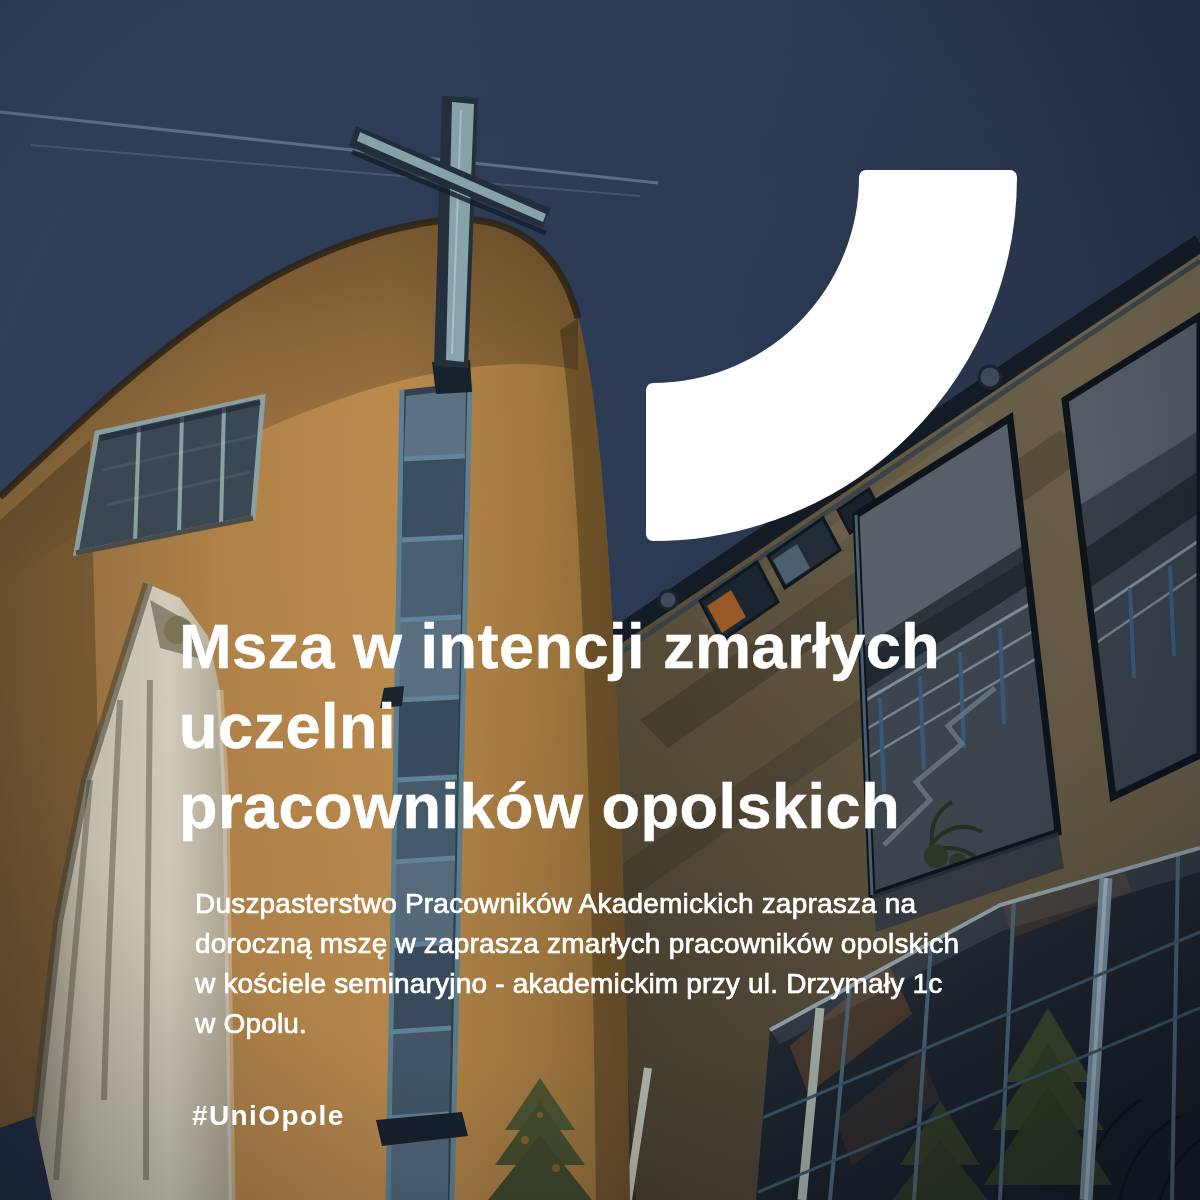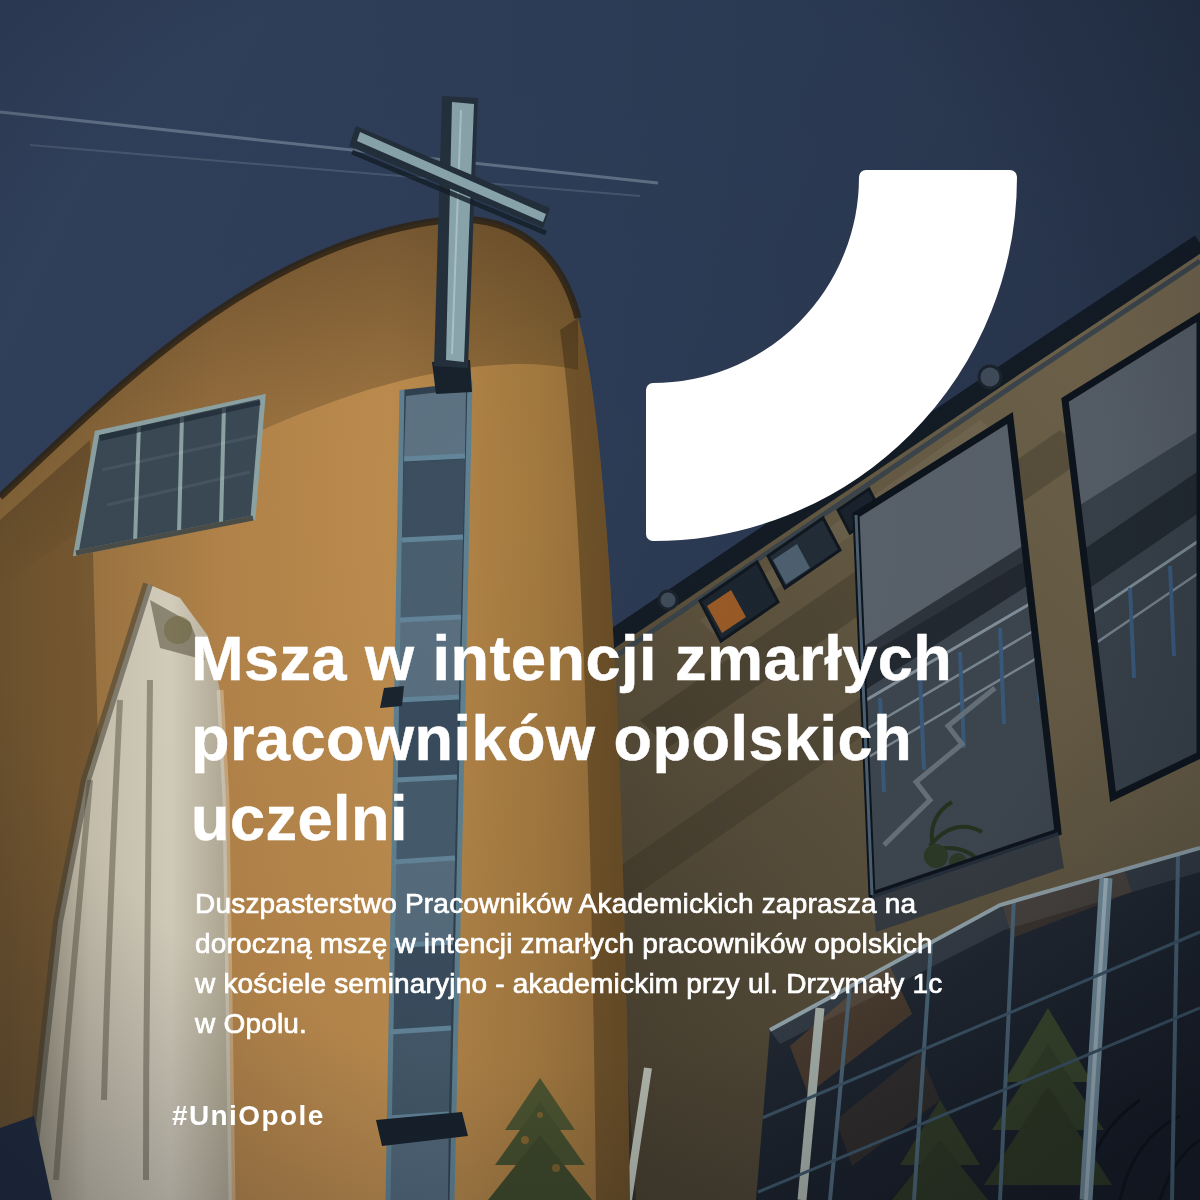--- a/index.html
+++ b/index.html
@@ -13,21 +13,21 @@
     position:absolute;left:179px;top:606px;width:960px;
     color:#ffffff;font-size:63px;font-weight:700;line-height:80px;
     letter-spacing:0.5px;-webkit-text-stroke:0.5px #ffffff;
   }
   .bodytext{
     position:absolute;left:195px;top:884px;width:980px;
     color:#ffffff;font-size:28px;font-weight:400;line-height:40px;
     letter-spacing:0.2px;-webkit-text-stroke:0.7px #ffffff;
   }
   .hashtag{
-    position:absolute;left:172px;top:1096px;
+    position:absolute;left:192px;top:1096px;
     color:#ffffff;font-size:28px;font-weight:700;line-height:40px;
     letter-spacing:1.4px;
   }
   .hl,.bl{display:block;white-space:pre;}
 </style>
 </head>
 <body>
 
 <div class="poster">
 
@@ -228,27 +228,27 @@
       <circle cx="540" cy="1115" r="3" fill="rgba(190,120,45,0.45)"></circle>
     </g>
 
     <rect x="0" y="0" width="1200" height="1200" fill="url(#vig)"></rect>
   </svg>
 
   <svg class="logo-arc" viewBox="0 0 1200 1200" aria-hidden="true">
     <path d="M1010,177 A357,357 0 0 1 653,534 L653,390 A213,213 0 0 0 866,177 Z" fill="#ffffff" stroke="#ffffff" stroke-width="14" stroke-linejoin="round"></path>
   </svg>
 
-  <h1 class="heading" style="margin:12px;">
+  <h1 class="heading" style="margin:0;">
     <span class="hl">Msza w intencji zmarłych</span>
+    <span class="hl">uczelni</span>
     <span class="hl">pracowników opolskich</span>
-    <span class="hl">uczelni</span>
   </h1>
 
   <div class="bodytext">
     <span class="bl">Duszpasterstwo Pracowników Akademickich zaprasza na</span>
-    <span class="bl">doroczną mszę w intencji zmarłych pracowników opolskich</span>
+    <span class="bl">doroczną mszę w zaprasza zmarłych pracowników opolskich</span>
     <span class="bl">w kościele seminaryjno - akademickim przy ul. Drzymały 1c</span>
     <span class="bl">w Opolu.</span>
   </div>
 
   <div class="hashtag">#UniOpole</div>
 </div>
 
 </body></html>

